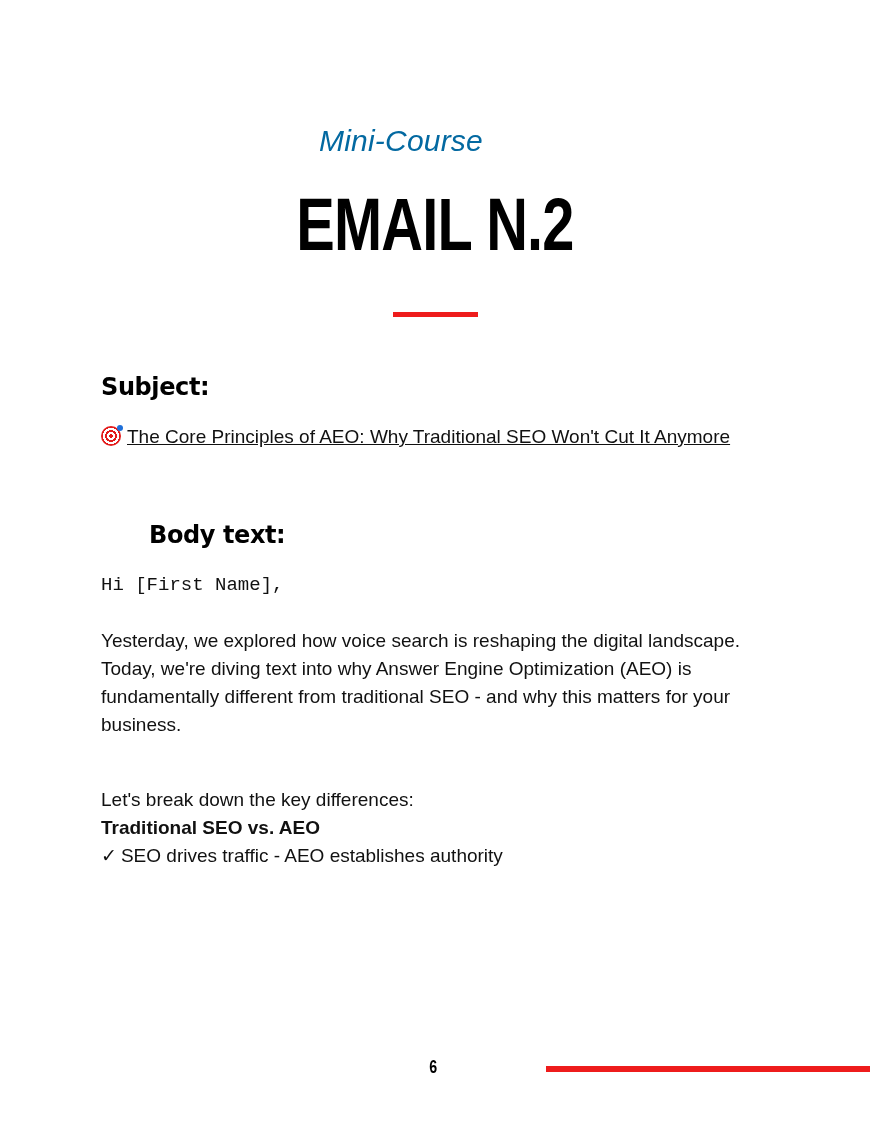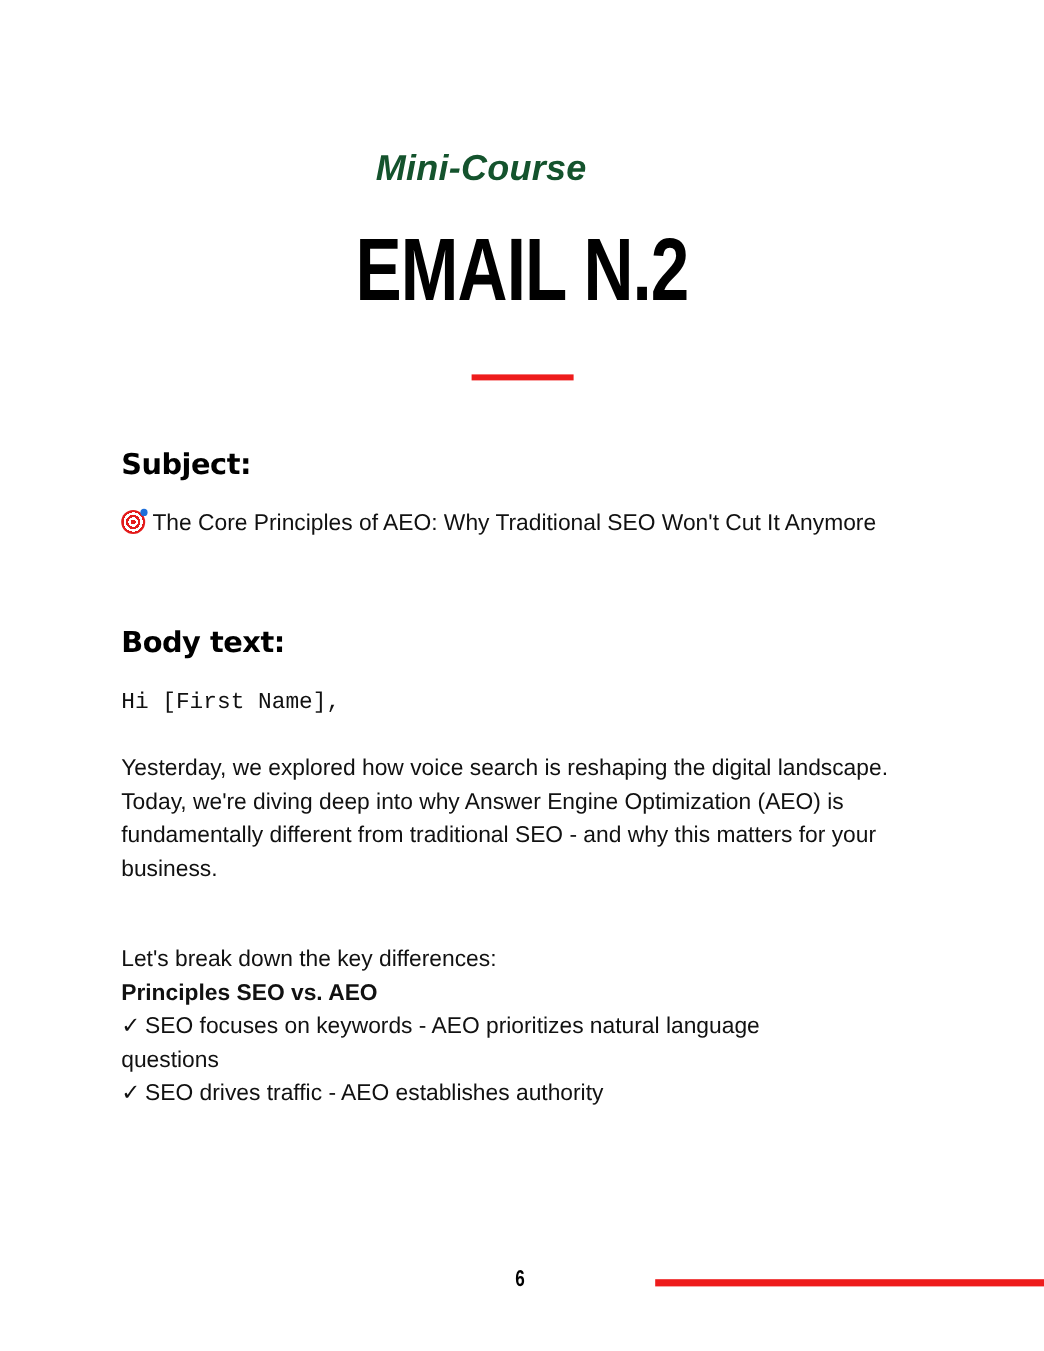--- a/index.html
+++ b/index.html
@@ -1,29 +1,29 @@
 <!DOCTYPE html>
 <html><head>
   <meta charset="utf-8">
   <style>
     html, body { margin: 0; padding: 0; background: #ffffff; }
     body { width: 870px; height: 1126px; position: relative; overflow: hidden;
            font-family: "Liberation Sans", sans-serif; color: #111111; }
     .kicker { position: absolute; top: 124px; left: 0; width: 802px; text-align: center;
-              font-style: italic; font-size: 30px; color: #14532d; letter-spacing: 0.2px; font-weight: bold; }
+              font-style: italic; font-size: 30px; color: #0369a1; letter-spacing: 0.2px; }
     .title { position: absolute; top: 180px; left: 0; width: 870px; text-align: center;
              font-family: "Liberation Sans", sans-serif; font-weight: 700; font-size: 74px;
              color: #000000; transform: scaleX(0.78); letter-spacing: -1px; line-height: 90px; }
     .divider { position: absolute; top: 312px; left: 393px; width: 85px; height: 5px; background: #ee1c1c; }
     .heading { position: absolute; left: 101px; font-family: "DejaVu Sans", sans-serif;
                font-weight: 700; font-size: 24px; color: #000000; letter-spacing: -0.4px; }
     .h-subject { top: 373px; }
-    .h-body { top: 521px; }
+    .h-body { top: 521px; margin-left: 48px; }
     .text { position: absolute; left: 101px; width: 640px; font-size: 19px; line-height: 28px; color: #111111; }
-    .subject-text { top: 423px; }
+    .subject-text { top: 423px; text-decoration: underline; }
     .greeting { top: 571px; font-family: Liberation Mono, monospace; }
     .para1 { top: 627px; }
     .para2 { top: 786px; }
     .bold { font-weight: 700; }
     .target-icon { display: inline-block; width: 20px; height: 20px; border-radius: 50%;
                    vertical-align: -3px; margin-right: 6px; position: relative;
                    background: radial-gradient(circle, #e31b1b 0 2px, #fff 2px 4px, #e31b1b 4px 6px, #fff 6px 8px, #e31b1b 8px 10px); }
     .target-icon::after { content: ""; position: absolute; right: -2px; top: -1px; width: 6px; height: 6px;
                           border-radius: 50%; background: #1e6fd9; }
     .check { display: inline-block; margin-right: 4px; }
@@ -38,23 +38,22 @@
 <div class="title">EMAIL N.2</div>
 <div class="divider"></div>
 
 <div class="heading h-subject">Subject:</div>
 <div class="text subject-text">
   <span class="target-icon"></span><span>The Core Principles of AEO: Why Traditional SEO Won't Cut It Anymore</span>
 </div>
 
 <div class="heading h-body">Body text:</div>
 <div class="text greeting">Hi [First Name],</div>
-<div class="text para1">Yesterday, we explored how voice search is reshaping the digital landscape. Today, we're diving deep into why Answer Engine Optimization (AEO) is fundamentally different from traditional SEO - and why this matters for your business.</div>
+<div class="text para1">Yesterday, we explored how voice search is reshaping the digital landscape. Today, we're diving text into why Answer Engine Optimization (AEO) is fundamentally different from traditional SEO - and why this matters for your business.</div>
 
 <div class="text para2">
   <div>Let's break down the key differences:</div>
-  <div class="bold">Principles SEO vs. AEO</div>
-  <div style="width:610px"><span class="check">✓</span><span>SEO focuses on keywords - AEO prioritizes natural language questions</span></div>
+  <div class="bold">Traditional SEO vs. AEO</div>
   <div><span class="check">✓</span><span>SEO drives traffic - AEO establishes authority</span></div>
 </div>
 
 <div class="page-num">6</div>
 <div class="footer-bar"></div>
 
 </body></html>

